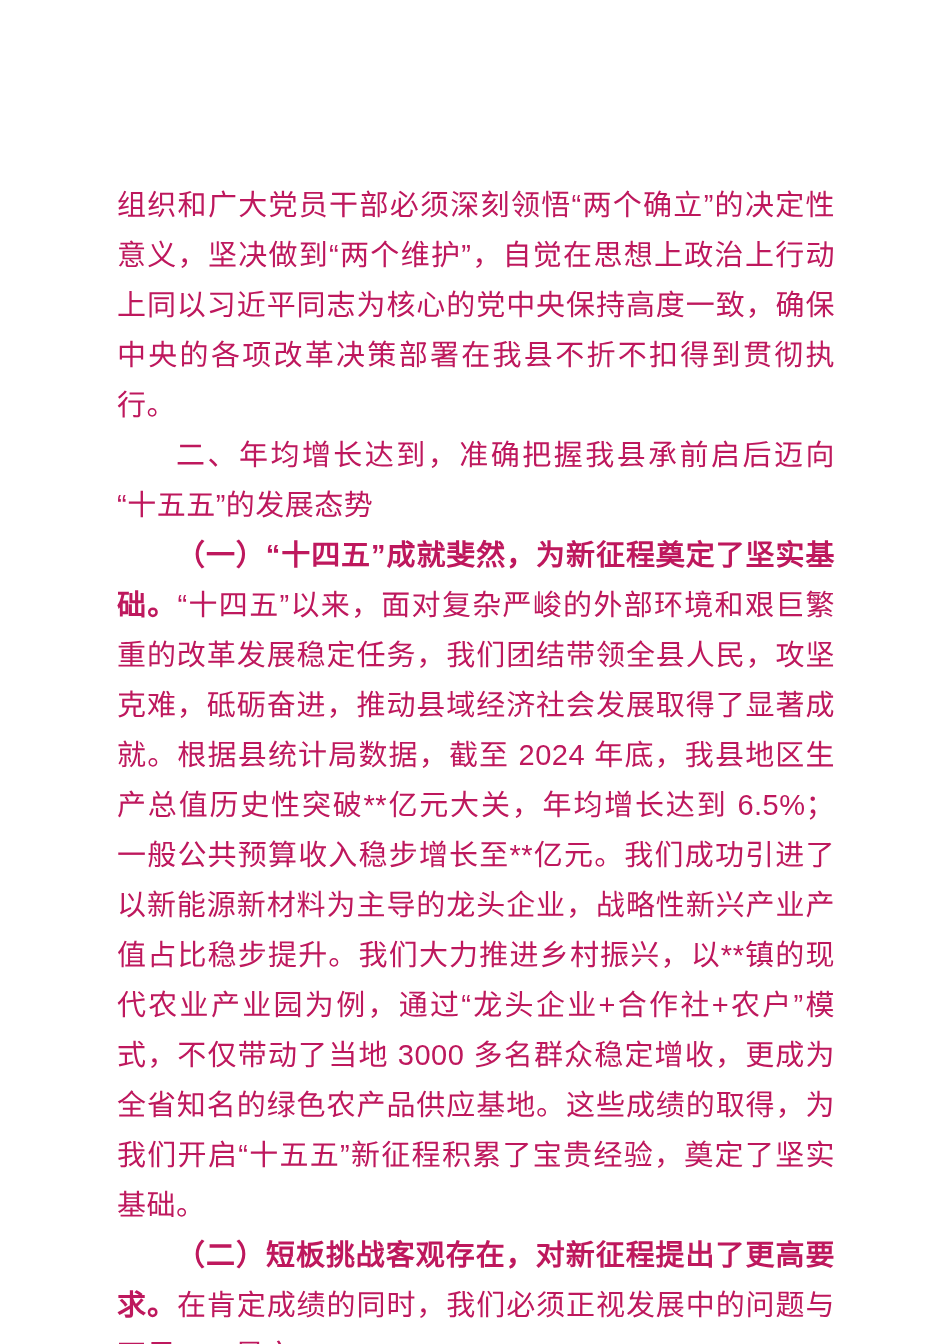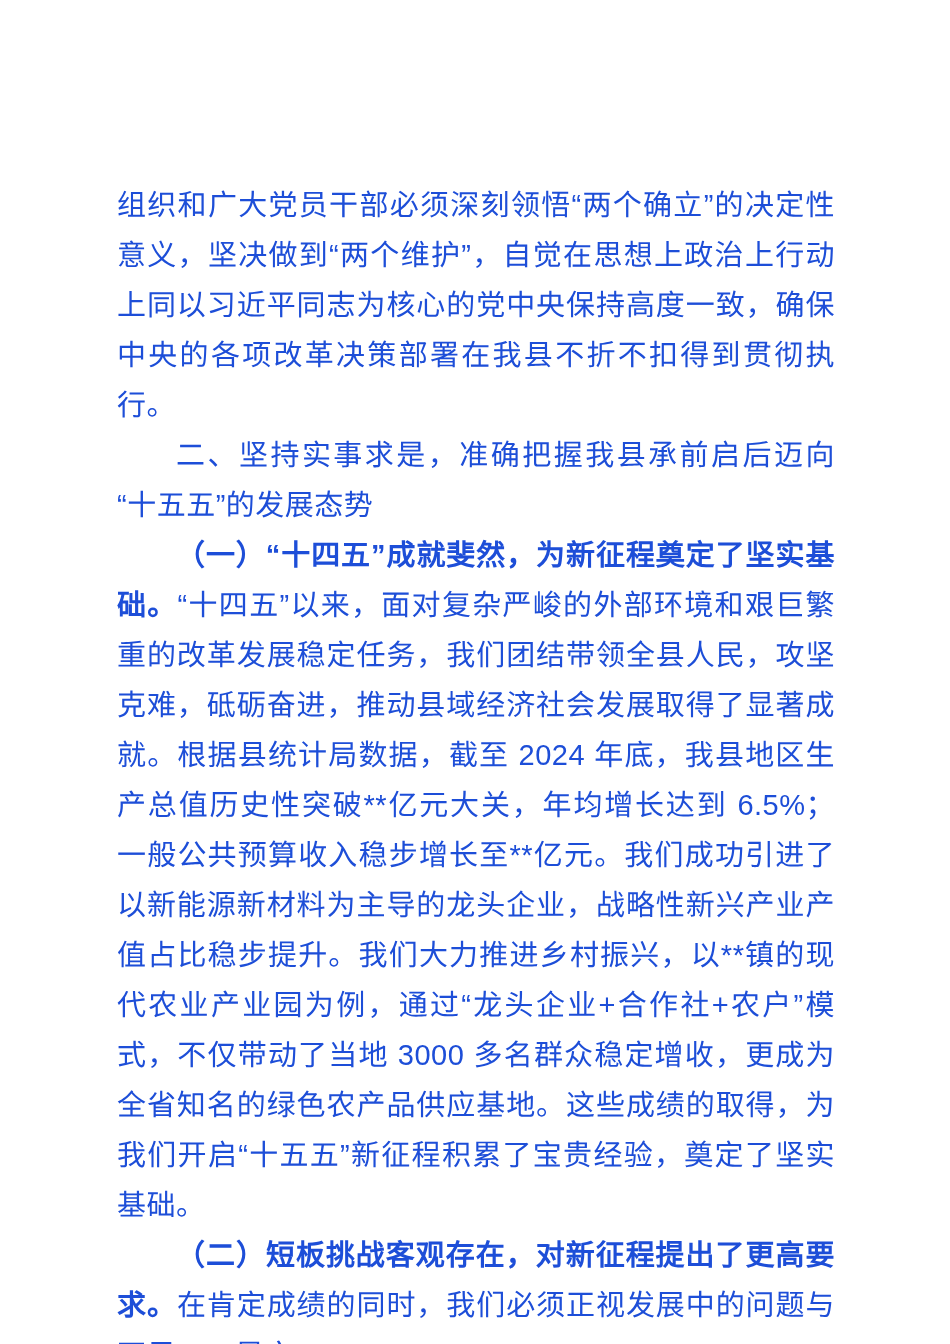--- a/index.html
+++ b/index.html
@@ -12,21 +12,21 @@
     height: 1344px;
     overflow: hidden;
   }
   .page {
     box-sizing: border-box;
     width: 950px;
     height: 1344px;
     background: #ffffff;
     padding: 180px 115px 0 117px;
     font-family: "Liberation Sans", "DejaVu Sans", sans-serif;
-    color: #1d4ed8;
+    color: #be185d;
   }
   .doc p {
     margin: 0;
     padding: 0;
     font-size: 29px;
     line-height: 50px;
     text-align: justify;
     letter-spacing: 0.5px;
     word-break: break-all;
   }
@@ -41,20 +41,20 @@
   }
 </style>
 </head>
 <body>
 
 <div class="page">
   <div class="doc">
 
     <p>组织和广大党员干部必须深刻领悟“两个确立”的决定性意义，坚决做到“两个维护”，自觉在思想上政治上行动上同以习近平同志为核心的党中央保持高度一致，确保中央的各项改革决策部署在我县不折不扣得到贯彻执行。</p>
 
-    <p class="indent">二、坚持实事求是，准确把握我县承前启后迈向“十五五”的发展态势</p>
+    <p class="indent">二、年均增长达到，准确把握我县承前启后迈向“十五五”的发展态势</p>
 
     <p class="indent"><span class="lead-bold">（一）“十四五”成就斐然，为新征程奠定了坚实基础。</span><span class="body-regular">“十四五”以来，面对复杂严峻的外部环境和艰巨繁重的改革发展稳定任务，我们团结带领全县人民，攻坚克难，砥砺奋进，推动县域经济社会发展取得了显著成就。根据县统计局数据，截至 2024 年底，我县地区生产总值历史性突破**亿元大关，年均增长达到 6.5%；一般公共预算收入稳步增长至**亿元。我们成功引进了以新能源新材料为主导的龙头企业，战略性新兴产业产值占比稳步提升。我们大力推进乡村振兴，以**镇的现代农业产业园为例，通过“龙头企业+合作社+农户”模式，不仅带动了当地 3000 多名群众稳定增收，更成为全省知名的绿色农产品供应基地。这些成绩的取得，为我们开启“十五五”新征程积累了宝贵经验，奠定了坚实基础。</span></p>
 
     <p class="indent"><span class="lead-bold">（二）短板挑战客观存在，对新征程提出了更高要求。</span><span class="body-regular">在肯定成绩的同时，我们必须正视发展中的问题与不足。一是产</span></p>
 
   </div>
 </div>
 
 </body></html>

